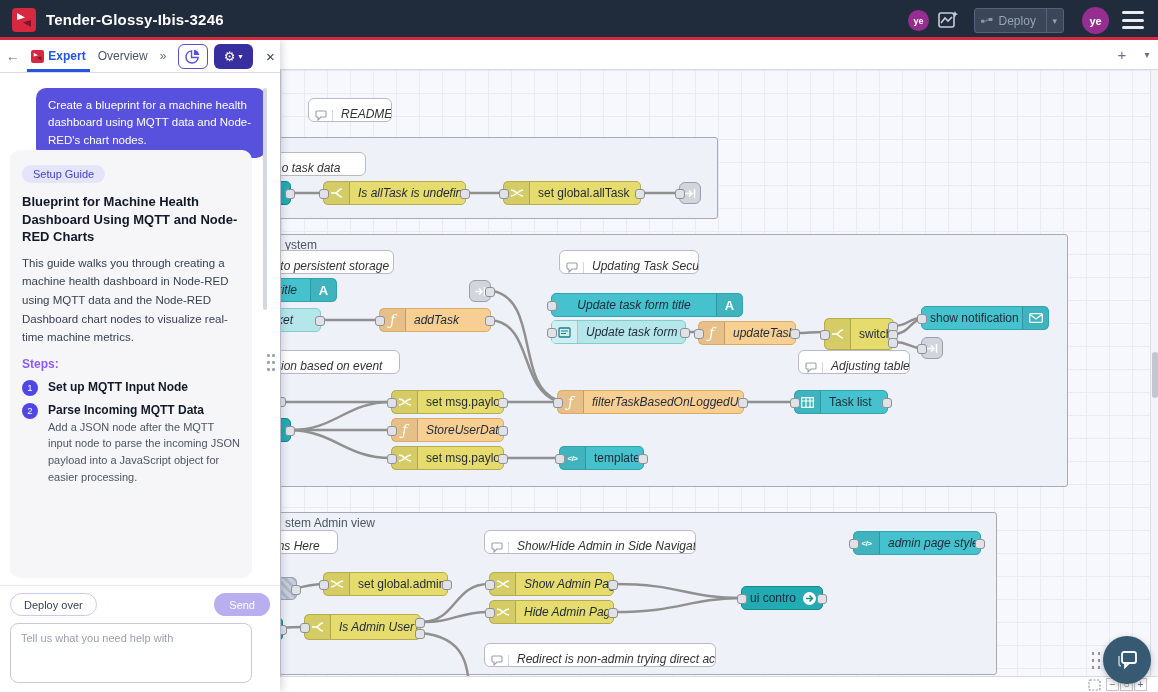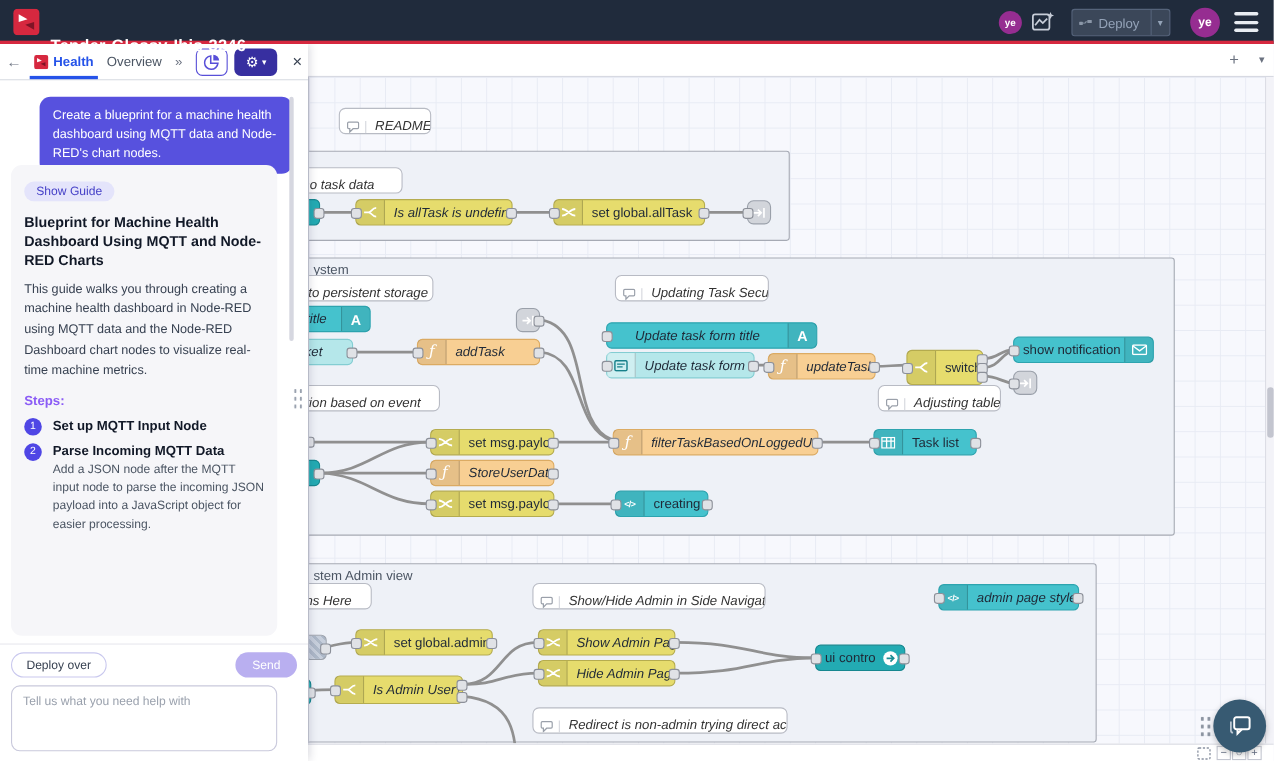--- a/index.html
+++ b/index.html
@@ -2,21 +2,21 @@
 <html><head>
 <meta charset="utf-8">
 <style>
   * { box-sizing: border-box; margin: 0; padding: 0; }
   html,body { width:1158px; height:692px; }
   body { font-family:"Liberation Sans", sans-serif; position:relative; width:1158px; height:692px; overflow:hidden; background:#f6f7fc; }
 
   
   .header { position:absolute; left:0; top:0; width:1158px; height:40px; background:#202b3c; border-bottom:3px solid #d6283f; display:flex; align-items:center; z-index:50; }
   .logo { position:absolute; left:12px; top:8px; width:24px; height:24px; }
-  .htitle { position:absolute; left:46px; top:11px; color:#fff; font-size:15px; font-weight:bold; letter-spacing:.2px;margin-top:22px; }
+  .htitle { position:absolute; left:46px; top:11px; color:#fff; font-size:15px; font-weight:bold; letter-spacing:.2px; }
   .avatar { border-radius:50%; background:#962d91; color:#ffffff; display:flex; align-items:center; justify-content:center; font-weight:bold; }
   .av-sm { position:absolute; left:908px; top:10px; width:21px; height:21px; font-size:9px; }
   .av-lg { position:absolute; left:1082px; top:7px; width:27px; height:27px; font-size:11px; }
   .ai-icon { position:absolute; left:936px; top:8px; }
   .deploy { position:absolute; left:974px; top:8px; width:90px; height:25px; background:#3b4759; border:1px solid #55637a; border-radius:3px; display:flex; align-items:center; color:#94a3b8; font-size:12px; }
   .deploy .dlbl { margin-left:6px; }
   .deploy .dsep { width:1px; height:100%; background:#55637a; margin-left:10px; }
   .deploy .dcaret { padding:0 6px; font-size:9px; }
   .burger { position:absolute; left:1122px; top:11px; width:22px; height:18px; display:flex; flex-direction:column; justify-content:space-between; cursor:pointer; }
   .burger i { height:3px; background:#e8ecf2; border-radius:2px; }
@@ -384,21 +384,21 @@
         </svg>
       </span>
     <span class="nlabel">Task list</span>
     <i class="port pin"></i>
       <i class="port pout"></i>
   </div>
   <div class="node n-teal" style="left:278px;top:376px;width:85px">
     <span class="chip">
         <span class="code">&lt;/&gt;</span>
       </span>
-    <span class="nlabel">creating</span>
+    <span class="nlabel">template</span>
     <i class="port pin"></i>
       <i class="port pout"></i>
   </div>
 
   <div class="node n-teal" style="left:572px;top:461px;width:128px">
     <span class="chip">
         <span class="code">&lt;/&gt;</span>
       </span>
     <span class="nlabel it">admin page style</span>
     <i class="port pin"></i>
@@ -480,21 +480,21 @@
 
 <div class="panel">
   <div class="tabbar">
     <div class="backbtn">←</div>
     <div class="tab active">
       <svg width="13" height="13" viewBox="0 0 24 24">
           <rect width="24" height="24" rx="4" fill="#d6283f"></rect>
           <path d="M5 5l8 4.5L5 12z" fill="#fff"></path>
           <path d="M19 19l-8-4.5 8-2.5z" fill="#7e1426"></path>
         </svg>
-      <span>Health</span>
+      <span>Expert</span>
     </div>
     <div class="tab">
         <span>Overview</span>
       </div>
     <div class="morebtn">»</div>
     <div class="piebtn">
       <svg width="15" height="15" viewBox="0 0 16 16">
           <path d="M7 2a6.5 6.5 0 1 0 7 7H7z" fill="none" stroke="#584fd8" stroke-width="1.5"></path>
           <path d="M9.5 0.8a6 6 0 0 1 5.7 5.7H9.5z" fill="#584fd8"></path>
         </svg>
@@ -502,21 +502,21 @@
     <div class="gearbtn">
       <span>⚙</span>
         <span style="font-size:8px">▾</span>
     </div>
     <div class="closebtn">×</div>
   </div>
 
   <div class="userbubble">Create a blueprint for a machine health dashboard using MQTT data and Node-RED's chart nodes.</div>
 
   <div class="card">
-    <span class="badge">Show Guide</span>
+    <span class="badge">Setup Guide</span>
     <div class="chead">Blueprint for Machine Health Dashboard Using MQTT and Node-RED Charts</div>
     <div class="cintro">This guide walks you through creating a machine health dashboard in Node-RED using MQTT data and the Node-RED Dashboard chart nodes to visualize real-time machine metrics.</div>
     <div class="steps-label">Steps:</div>
     <div class="step">
       <span class="stepnum">1</span>
       <div class="steptitle">Set up MQTT Input Node</div>
     </div>
     <div class="step">
       <span class="stepnum">2</span>
       <div class="steptitle">Parse Incoming MQTT Data</div>

